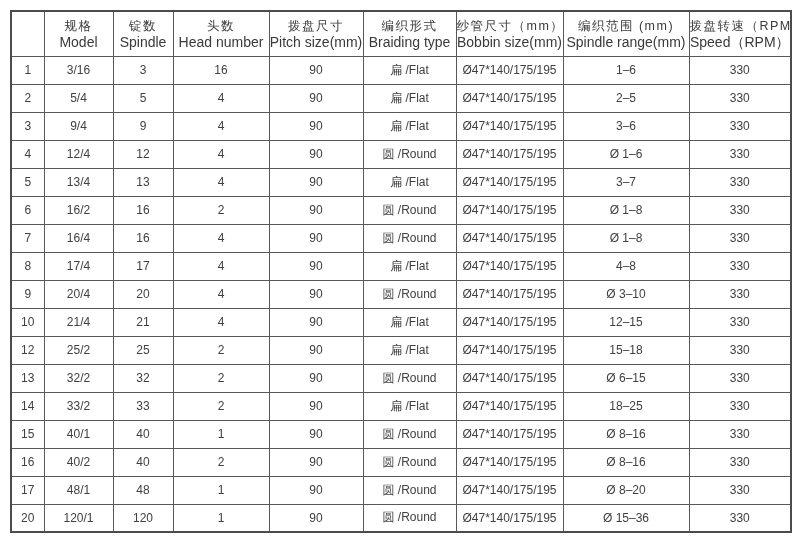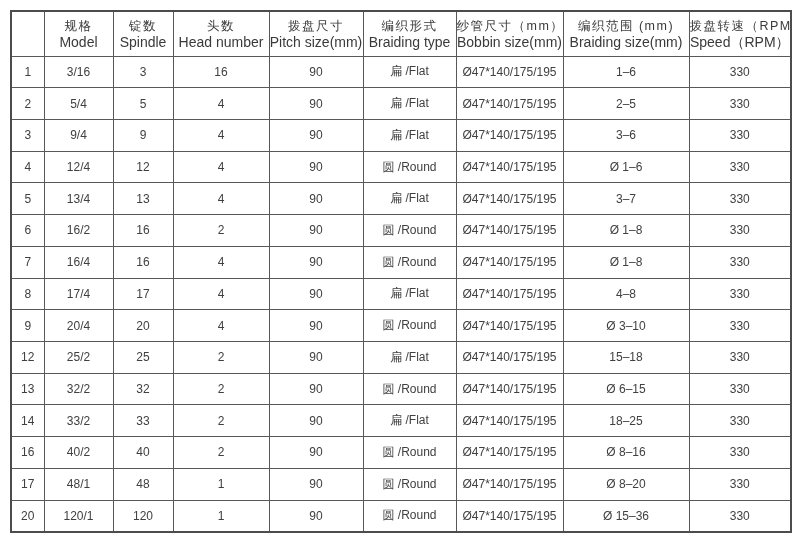--- a/index.html
+++ b/index.html
@@ -89,21 +89,21 @@
           <th>
             <div class="h-zh">编织形式</div>
             <div class="h-en">Braiding type</div>
           </th>
           <th>
             <div class="h-zh">纱管尺寸（mm）</div>
             <div class="h-en">Bobbin size(mm)</div>
           </th>
           <th>
             <div class="h-zh">编织范围 (mm)</div>
-            <div class="h-en">Braiding size(mm)</div>
+            <div class="h-en">Spindle range(mm)</div>
           </th>
           <th>
             <div class="h-zh">拨盘转速（RPM）</div>
             <div class="h-en">Speed（RPM）</div>
           </th>
         </tr>
     </thead>
     <tbody>
         <tr>
           <td>1</td>
@@ -198,20 +198,31 @@
           <td>20/4</td>
           <td>20</td>
           <td>4</td>
           <td>90</td>
           <td>圆 /Round</td>
           <td>Ø47*140/175/195</td>
           <td>Ø 3–10</td>
           <td>330</td>
         </tr>
         <tr>
+          <td>10</td>
+          <td>21/4</td>
+          <td>21</td>
+          <td>4</td>
+          <td>90</td>
+          <td>扁 /Flat</td>
+          <td>Ø47*140/175/195</td>
+          <td>12–15</td>
+          <td>330</td>
+        </tr>
+        <tr>
           <td>12</td>
           <td>25/2</td>
           <td>25</td>
           <td>2</td>
           <td>90</td>
           <td>扁 /Flat</td>
           <td>Ø47*140/175/195</td>
           <td>15–18</td>
           <td>330</td>
         </tr>
@@ -228,20 +239,31 @@
         </tr>
         <tr>
           <td>14</td>
           <td>33/2</td>
           <td>33</td>
           <td>2</td>
           <td>90</td>
           <td>扁 /Flat</td>
           <td>Ø47*140/175/195</td>
           <td>18–25</td>
+          <td>330</td>
+        </tr>
+        <tr>
+          <td>15</td>
+          <td>40/1</td>
+          <td>40</td>
+          <td>1</td>
+          <td>90</td>
+          <td>圆 /Round</td>
+          <td>Ø47*140/175/195</td>
+          <td>Ø 8–16</td>
           <td>330</td>
         </tr>
         <tr>
           <td>16</td>
           <td>40/2</td>
           <td>40</td>
           <td>2</td>
           <td>90</td>
           <td>圆 /Round</td>
           <td>Ø47*140/175/195</td>

